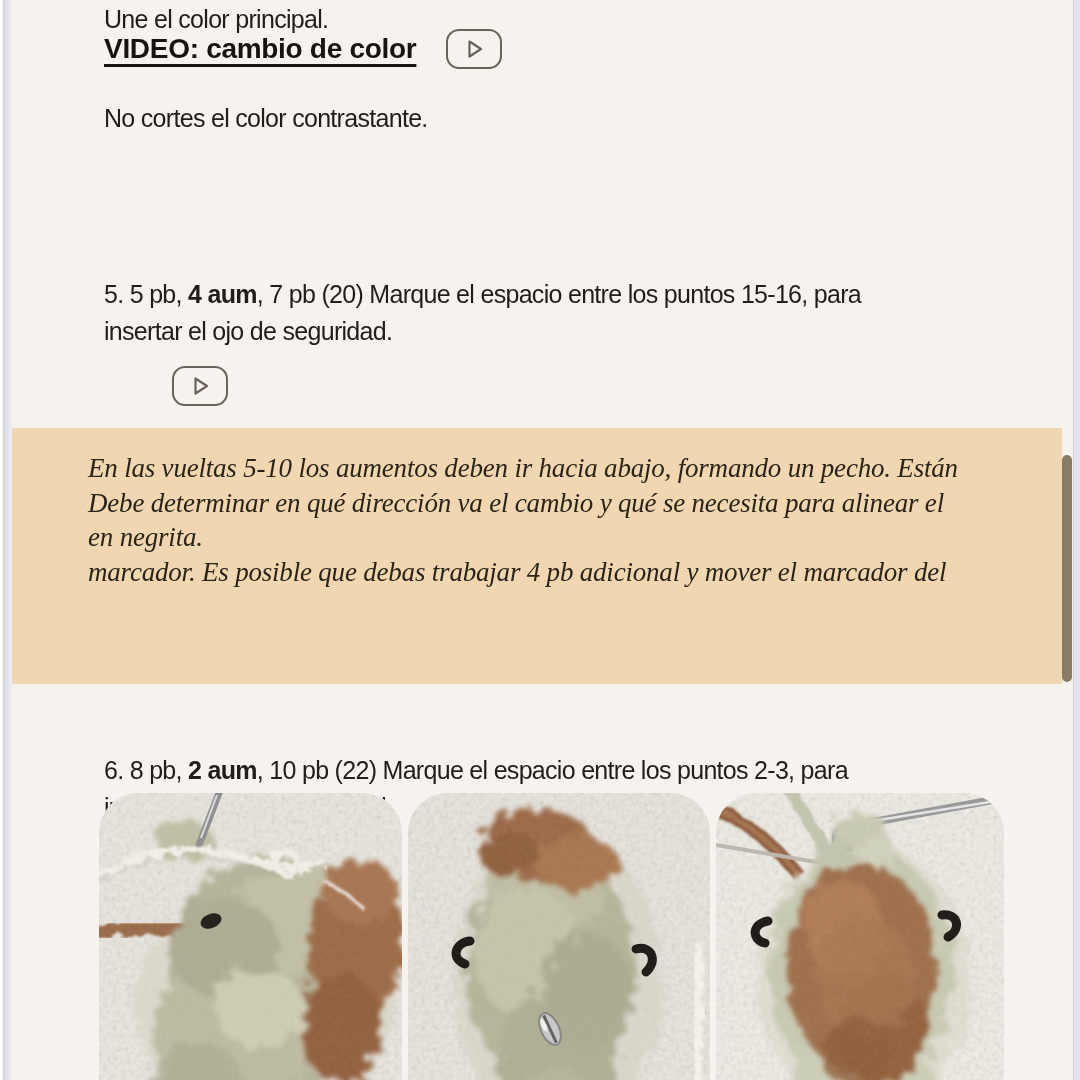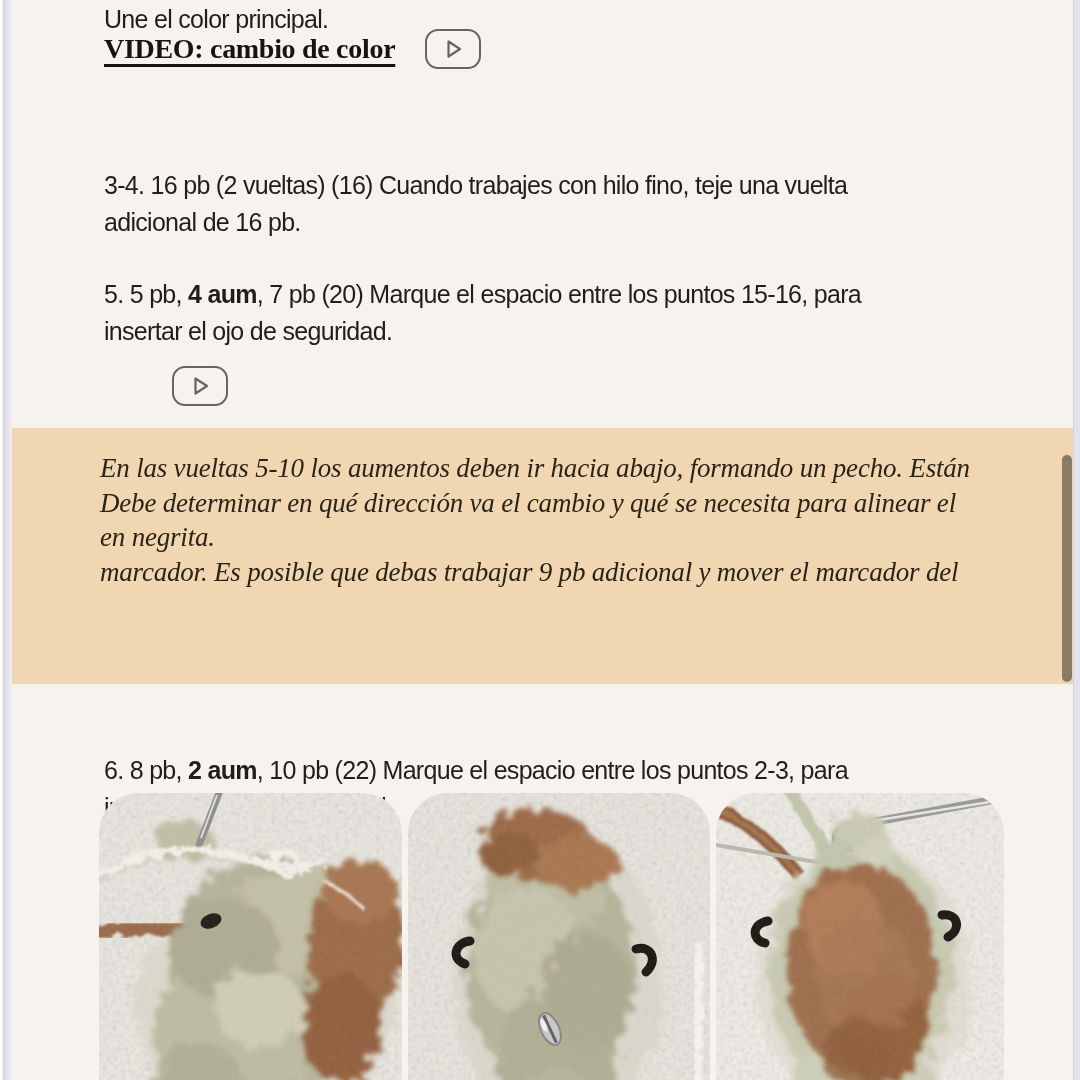--- a/index.html
+++ b/index.html
@@ -19,35 +19,35 @@
     position:absolute; right:0; top:0; bottom:0; width:7px; z-index:5;
     background:#e4e3ed; border-left:1px solid #d3d2dd;
   }
   .txt {
     position:absolute; left:104px;
     font-size:25px; line-height:37px; letter-spacing:-0.7px;
   }
   .line { display:block; white-space:nowrap; }
   .video-row { position:absolute; left:104px; display:flex; align-items:center; }
   .video-link {
-    font-family:Liberation Serif, serif; font-weight:700;
+    font-family:Liberation Sans, sans-serif; font-weight:700;
     font-size:28px; line-height:40px; letter-spacing:-0.3px;
     color:var(--link,#17130f);
     text-decoration:underline; text-decoration-thickness:3px; text-underline-offset:6px;
     cursor:pointer; white-space:nowrap;
   }
   .play-btn {
     display:inline-flex; align-items:center; justify-content:center;
     width:56px; height:40px; flex:0 0 auto;
     border:2.5px solid var(--play-button-outline,#6b6259);
     border-radius:13px; background:transparent; cursor:pointer;
   }
   .gap-30 { margin-left:30px; } .gap-68 { margin-left:68px; }
   .note-box {
-    position:absolute; left:12px; top:428px; width:1062px; height:256px;
+    position:absolute; left:0; top:428px; width:1062px; height:256px;
     background:var(--note-background,#f1d7b1);
     padding:23px 30px 8px 88px;
   }
   .note-line {
     display:block; white-space:nowrap;
     font-family:"Liberation Serif", serif; font-style:italic;
     font-size:27px; line-height:34.5px; letter-spacing:-0.2px;
     color:#2b2318;
   }
   .photo {
@@ -99,44 +99,43 @@
 
   <div class="video-row" style="top:29px">
     <a class="video-link">VIDEO: cambio de color</a>
     <span class="play-btn gap-30">
       <svg width="24" height="24" viewBox="0 0 24 24">
         <path d="M7.5 4.5 L19 12 L7.5 19.5 Z" fill="none" stroke="#6b6259" stroke-width="2.2" stroke-linejoin="round"></path>
       </svg>
     </span>
   </div>
 
-
-  <p class="txt" style="top:167px">
-    <span class="line">3-4. 16 pb (2 vueltas) (16) Cuando trabajes con hilo fino, teje una vuelta</span>
-    <span class="line">adicional de 16 pb.</span>
-  </p>
+  <p class="txt" style="top:100px">
+      <span class="line">No cortes el color contrastante.</span>
+    </p>
+
 
   <p class="txt" style="top:276px">
     <span class="line"><span>5. 5 pb, </span><b>4 aum</b><span>, 7 pb (20) Marque el espacio entre los puntos 15-16, para</span></span>
     <span class="line">insertar el ojo de seguridad.</span>
   </p>
 
   <div class="video-row" style="top:366px">
     <span class="play-btn gap-68">
       <svg width="24" height="24" viewBox="0 0 24 24">
         <path d="M7.5 4.5 L19 12 L7.5 19.5 Z" fill="none" stroke="#6b6259" stroke-width="2.2" stroke-linejoin="round"></path>
       </svg>
     </span>
   </div>
 
   <div class="note-box">
     <span class="note-line">En las vueltas 5-10 los aumentos deben ir hacia abajo, formando un pecho. Están</span>
     <span class="note-line">Debe determinar en qué dirección va el cambio y qué se necesita para alinear el</span>
     <span class="note-line">en negrita.</span>
-    <span class="note-line">marcador. Es posible que debas trabajar 9 pb adicional y mover el marcador del</span>
+    <span class="note-line">marcador. Es posible que debas trabajar 4 pb adicional y mover el marcador del</span>
   </div>
 
   <p class="txt" style="top:752px">
     <span class="line"><span>6. 8 pb, </span><b>2 aum</b><span>, 10 pb (22) Marque el espacio entre los puntos 2-3, para</span></span>
     <span class="line">insertar el ojo de seguridad.</span>
   </p>
 
   <div class="photo p1" aria-label="crochet-head-side-view-photo">
     <svg viewBox="0 0 303 330">
       <rect width="303" height="330" fill="#ebe8e0"></rect>

